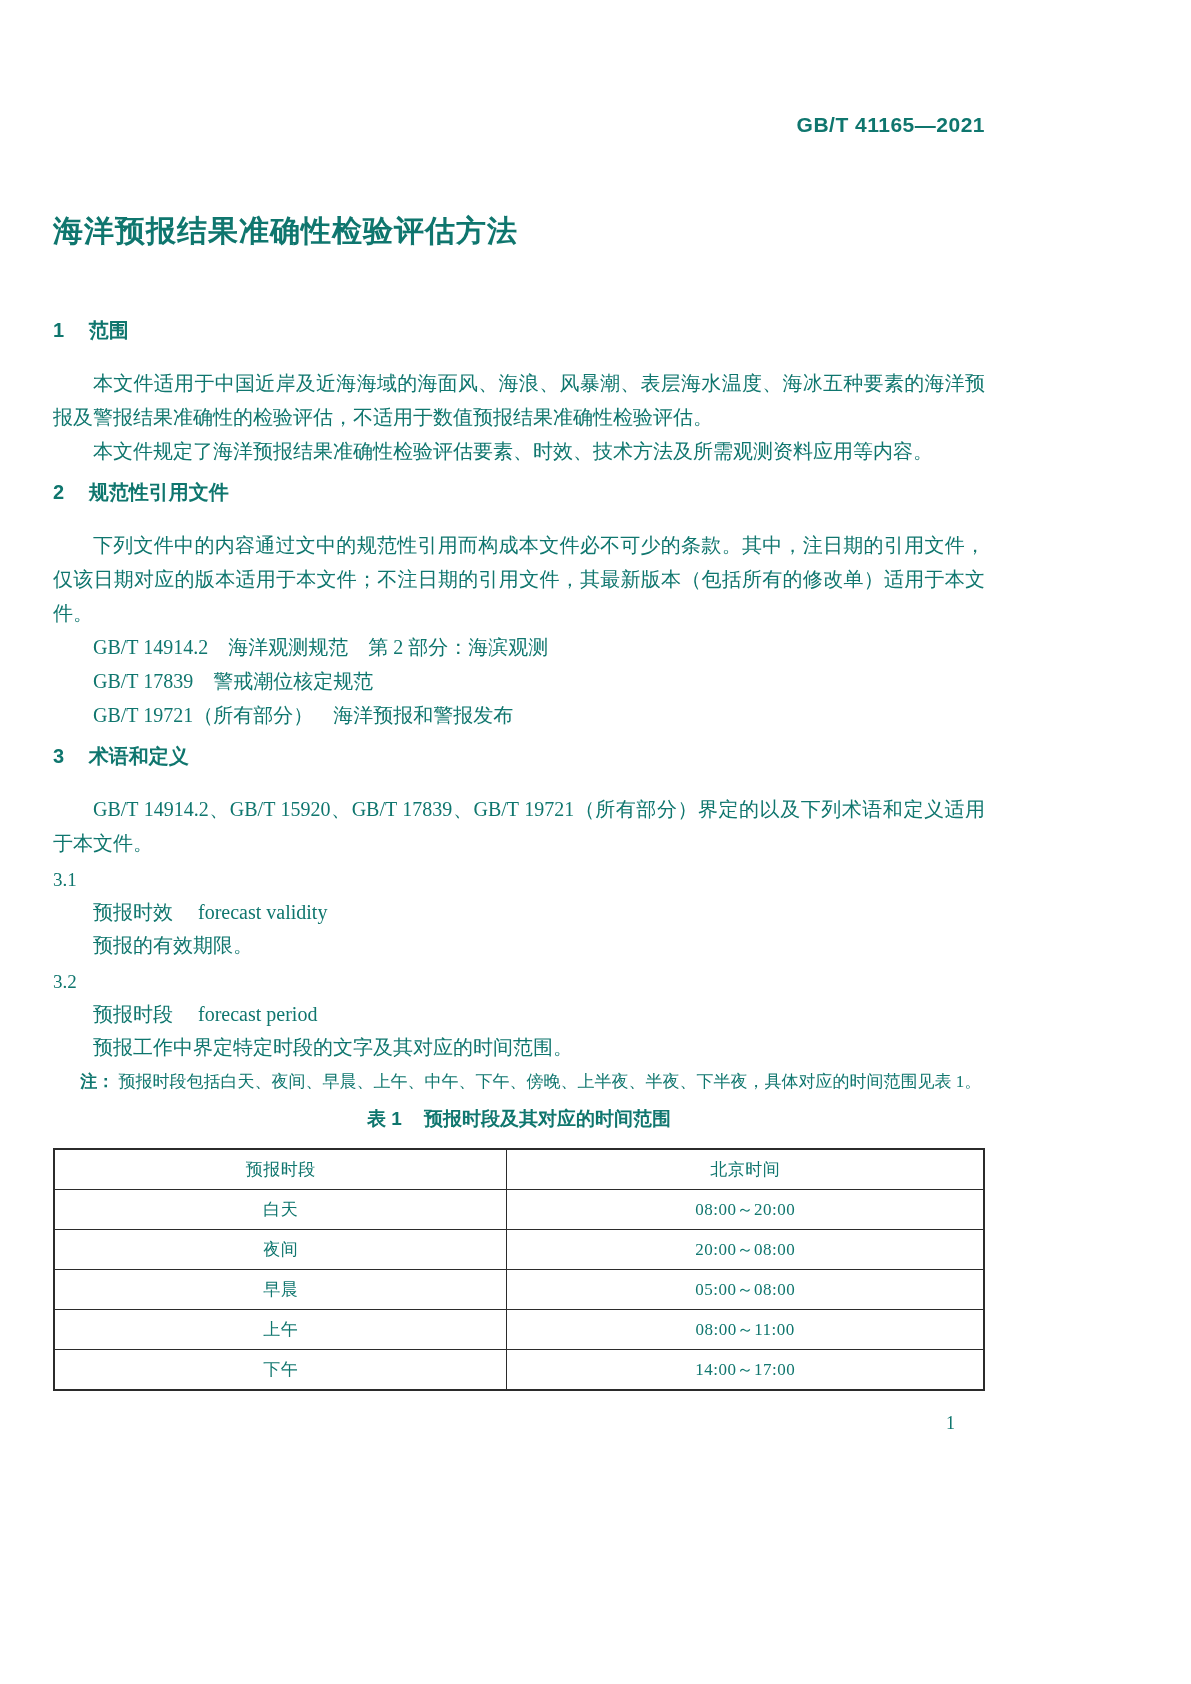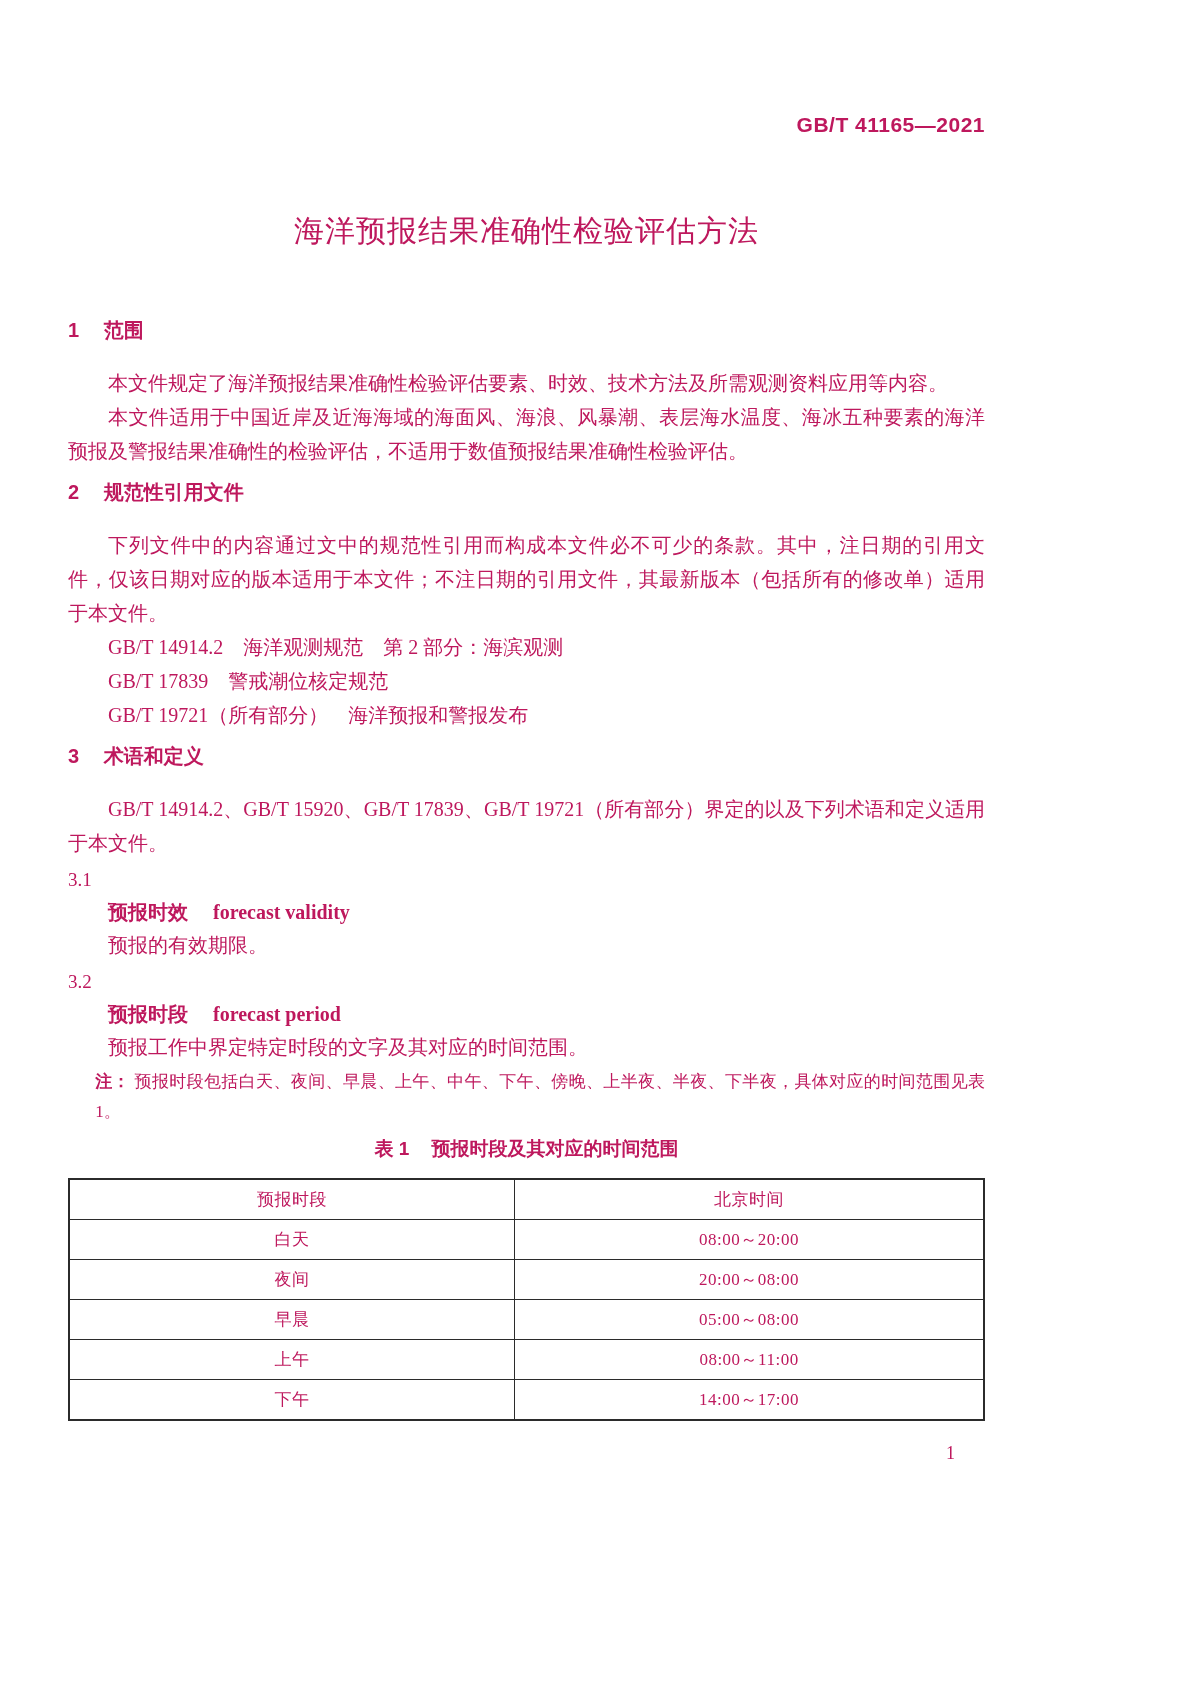--- a/index.html
+++ b/index.html
@@ -2,38 +2,37 @@
 <html><head>
 <meta charset="utf-8">
 <style>
   * { margin: 0; padding: 0; box-sizing: border-box; }
   html, body { background: #ffffff; }
   .page {
     position: relative;
     width: 1191px;
     height: 1684px;
     background: #ffffff;
-    color: #be185d;
+    color: #0f766e;
     font-family: "Liberation Serif", "DejaVu Serif", serif;
-    padding: 112px 206px 0 68px;
+    padding: 112px 206px 0 53px;
     overflow: hidden;
   }
   .doc-header {
     text-align: right;
     font-family: "Liberation Sans", "DejaVu Sans", sans-serif;
     font-weight: 700;
     font-size: 21px;
     line-height: 26px;
     letter-spacing: 0.5px;
   }
   .doc-title {
     margin-top: 72px;
-    text-align: center;
-    font-family: "Liberation Sans", "DejaVu Sans", sans-serif;
-    font-weight: 400;
+    font-family: "Liberation Sans", "DejaVu Sans", sans-serif;
+    font-weight: 700;
     font-size: 30px;
     line-height: 42px;
     letter-spacing: 1px;
   }
   .sec-heading {
     font-family: "Liberation Sans", "DejaVu Sans", sans-serif;
     font-weight: 700;
     font-size: 20px;
     line-height: 28px;
     margin-top: 10px;
@@ -54,21 +53,21 @@
   }
   .term-num {
     font-size: 19px;
     line-height: 33px;
     margin-top: 3px;
   }
   .term-line {
     font-size: 20px;
     line-height: 33px;
     margin-left: 2em;
-    font-weight: 700;
+    font-weight: 400;
   }
   .term-zh {
     font-family: "Liberation Sans", "DejaVu Sans", sans-serif;
     margin-right: 1em;
   }
   .term-en { font-family: "Liberation Serif", "DejaVu Serif", serif; }
   .term-def {
     font-size: 20px;
     line-height: 33px;
     margin-left: 2em;
@@ -126,22 +125,22 @@
     <span class="doc-num">GB/T 41165—2021</span>
   </div>
 
   <h1 class="doc-title">海洋预报结果准确性检验评估方法</h1>
 
   <section>
     <h2 class="sec-heading sec-heading-first">
       <span class="sec-num">1</span>
       <span class="sec-title">范围</span>
     </h2>
+    <p class="para">本文件适用于中国近岸及近海海域的海面风、海浪、风暴潮、表层海水温度、海冰五种要素的海洋预报及警报结果准确性的检验评估，不适用于数值预报结果准确性检验评估。</p>
     <p class="para">本文件规定了海洋预报结果准确性检验评估要素、时效、技术方法及所需观测资料应用等内容。</p>
-    <p class="para">本文件适用于中国近岸及近海海域的海面风、海浪、风暴潮、表层海水温度、海冰五种要素的海洋预报及警报结果准确性的检验评估，不适用于数值预报结果准确性检验评估。</p>
   </section>
 
   <section>
     <h2 class="sec-heading">
       <span class="sec-num">2</span>
       <span class="sec-title">规范性引用文件</span>
     </h2>
     <p class="para">下列文件中的内容通过文中的规范性引用而构成本文件必不可少的条款。其中，注日期的引用文件，仅该日期对应的版本适用于本文件；不注日期的引用文件，其最新版本（包括所有的修改单）适用于本文件。</p>
     <p class="ref">GB/T 14914.2　海洋观测规范　第 2 部分：海滨观测</p>
     <p class="ref">GB/T 17839　警戒潮位核定规范</p>

